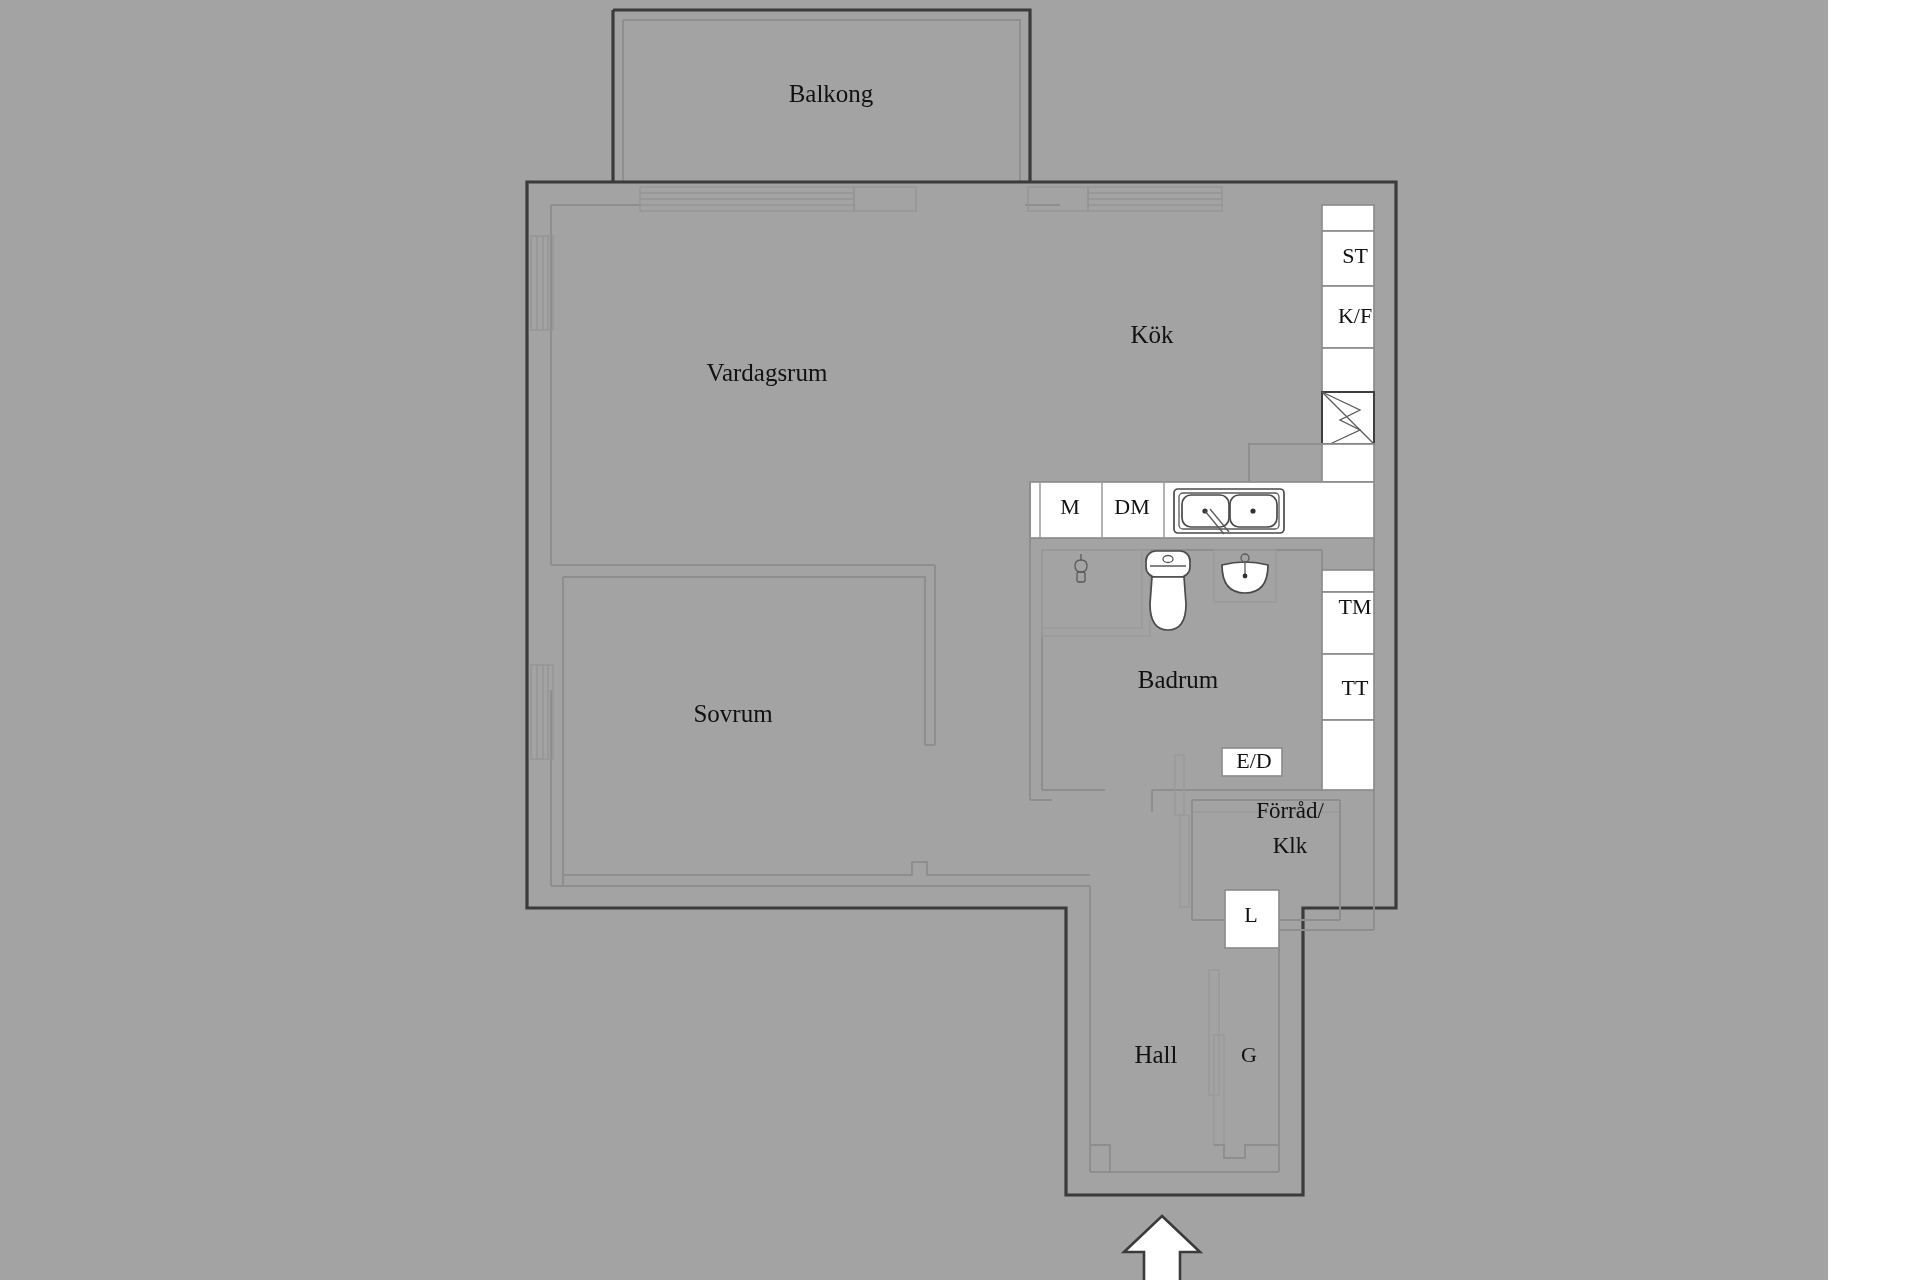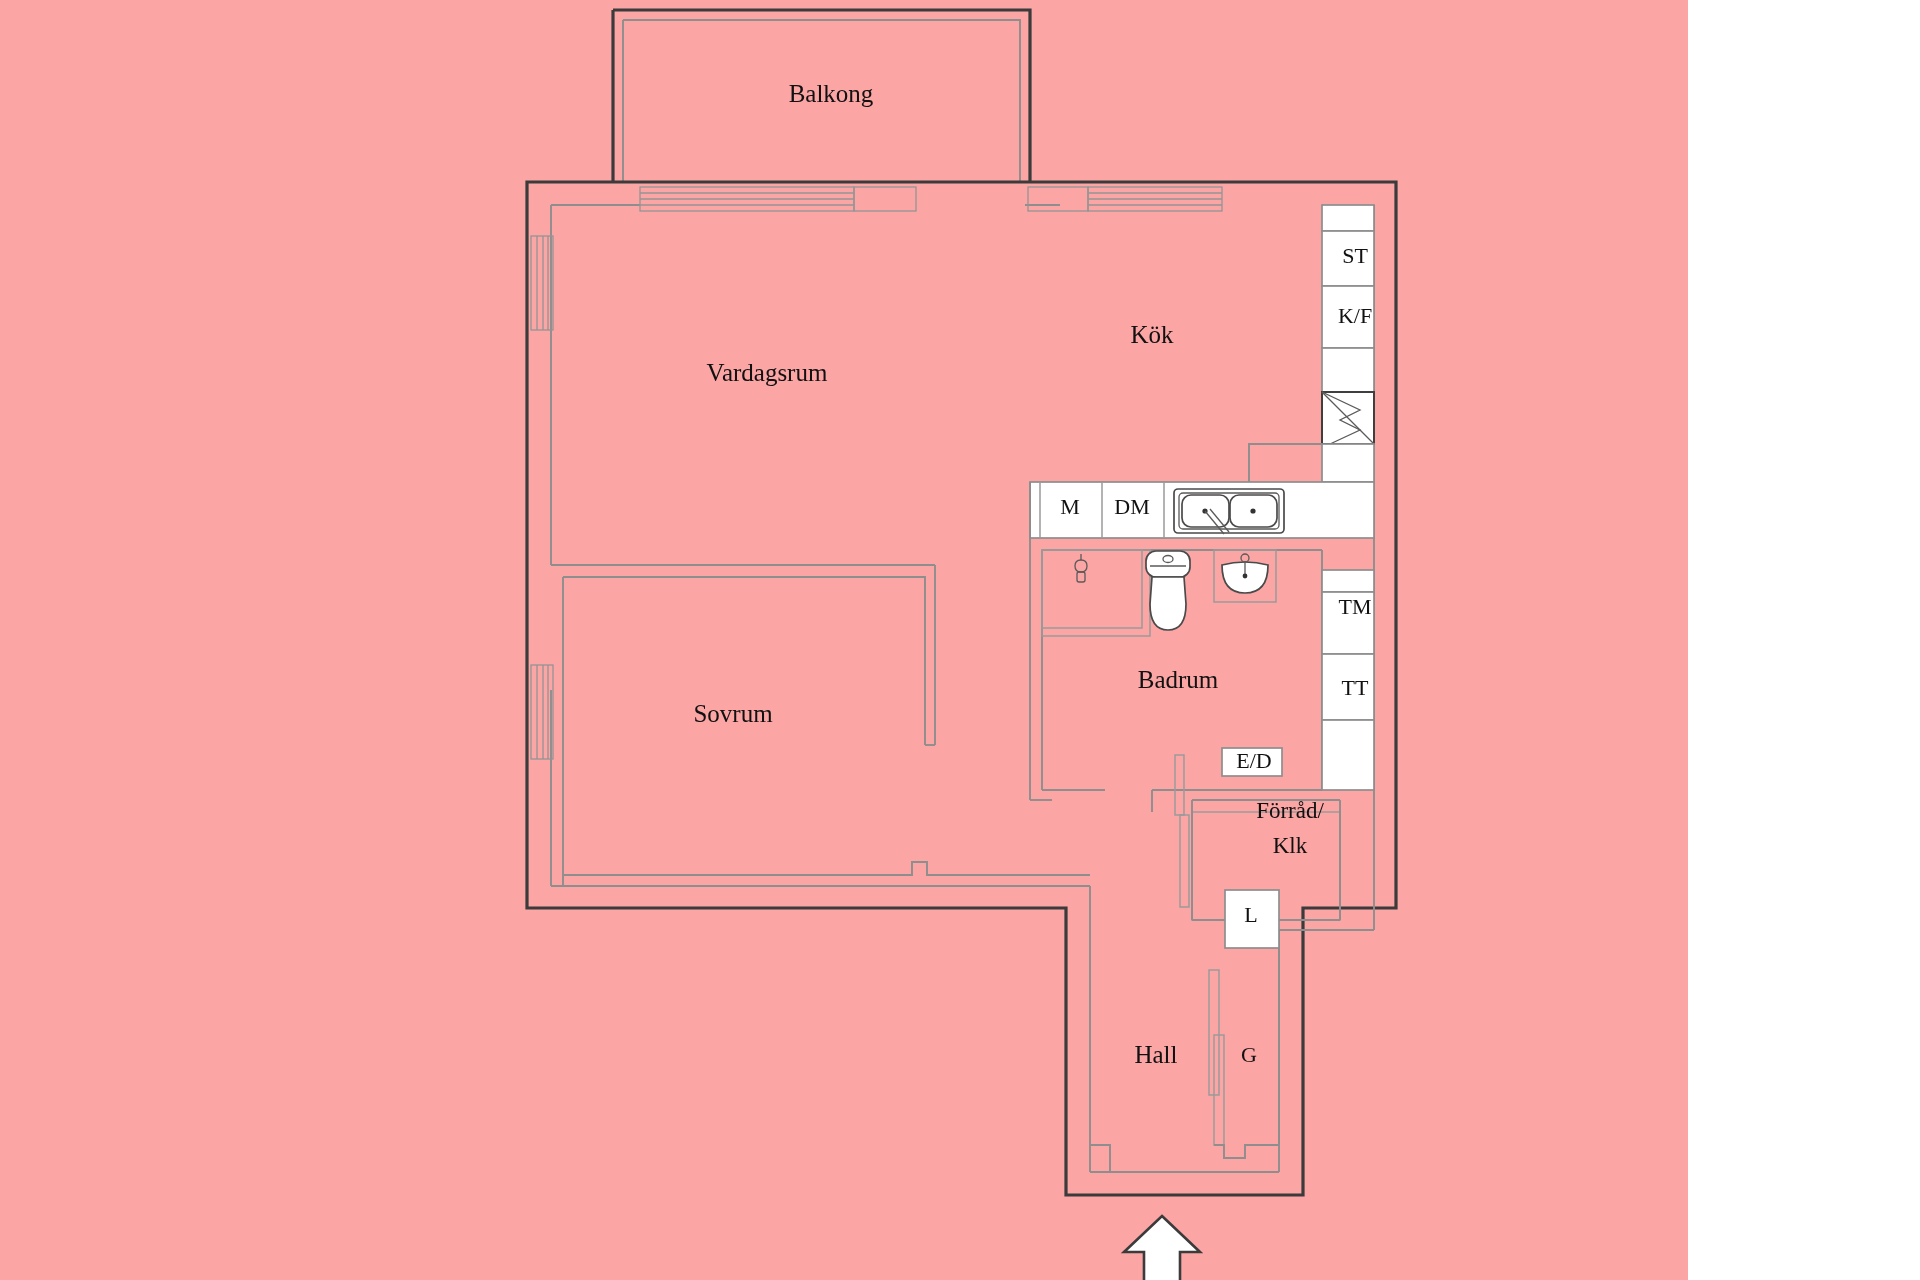--- a/index.html
+++ b/index.html
@@ -9,23 +9,23 @@
     background: #ffffff;
   }
   body {
     width: 1920px;
     height: 1280px;
     font-family: "Liberation Serif", "DejaVu Serif", serif;
     overflow: hidden;
   }
   #plan-root {
     position: relative;
-    width: 1688px;
+    width: 1828px;
     height: 1280px;
-    background: #fca5a5;
+    background: #a3a3a3;
   }
   svg#floorplan {
     display: block;
     width: 1920px;
     height: 1280px;
   }
   .wall-outer {
     fill: none;
     stroke: #3b3b3b;
     stroke-width: 3.2;

